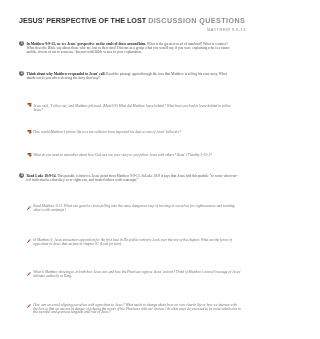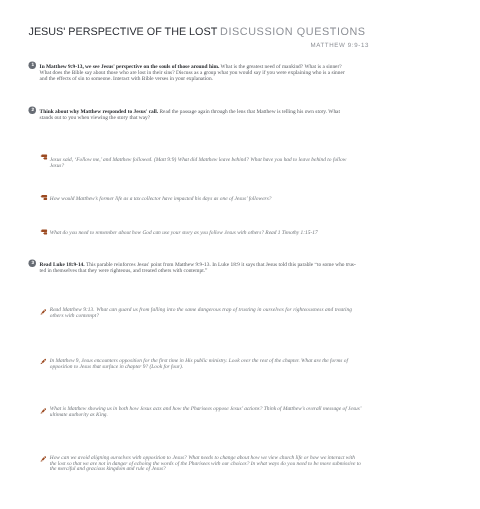--- a/index.html
+++ b/index.html
@@ -1,21 +1,21 @@
 <!DOCTYPE html>
 <html><head>
 <meta charset="utf-8">
 <style>
   html,body{margin:0;padding:0;}
   body{width:264px;height:339px;background:#ffffff;font-family:"Liberation Sans",sans-serif;overflow:hidden;}
   .page{position:relative;width:264px;height:339px;}
   .hdr{position:absolute;left:19px;top:17px;width:227px;}
   .hdr-title{font-size:7.2px;line-height:1;white-space:nowrap;}
-  .t1{color:#2b2e34;font-weight:normal;}
-  .t2{color:#8d9096;font-weight:normal;letter-spacing:0.4px;}
+  .t1{color:#2b2e34;font-weight:bold;}
+  .t2{color:#8d9096;font-weight:bold;letter-spacing:0.4px;}
   .hdr-sub{font-size:4.1px;color:#8d9096;letter-spacing:0.42px;text-align:right;margin-top:2.6px;}
   .q{position:absolute;left:19.2px;width:216.2px;}
   .q.wide .qtext{width:211.5px;}
   .num{position:absolute;left:0.2px;top:-1.85px;width:4.9px;height:4.9px;border-radius:50%;background:#676c74;color:#fff;font-size:3.1px;font-weight:bold;text-align:center;line-height:5.0px;}
   .qtext{margin-left:7.2px;font-size:3.6px;line-height:3.85px;color:#55585d;text-align:left;font-family:"Liberation Serif",serif;}
   .qtext b{color:#1f2226;font-weight:bold;}
   .sub{position:absolute;left:26.5px;width:214.7px;}
   .sicon{position:absolute;left:0px;top:-1.55px;width:4.4px;height:3.4px;display:block;}
   .sicon svg{display:block;width:100%;height:100%;overflow:visible;}
   .ac{fill:#9c4a21;}

